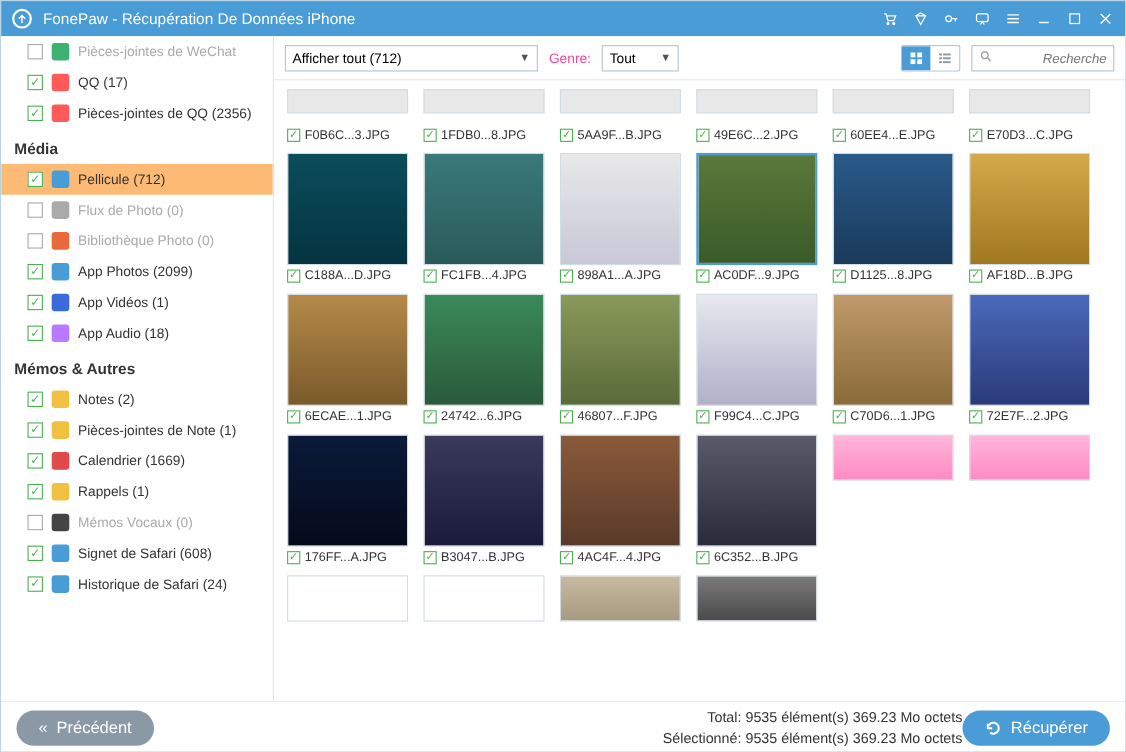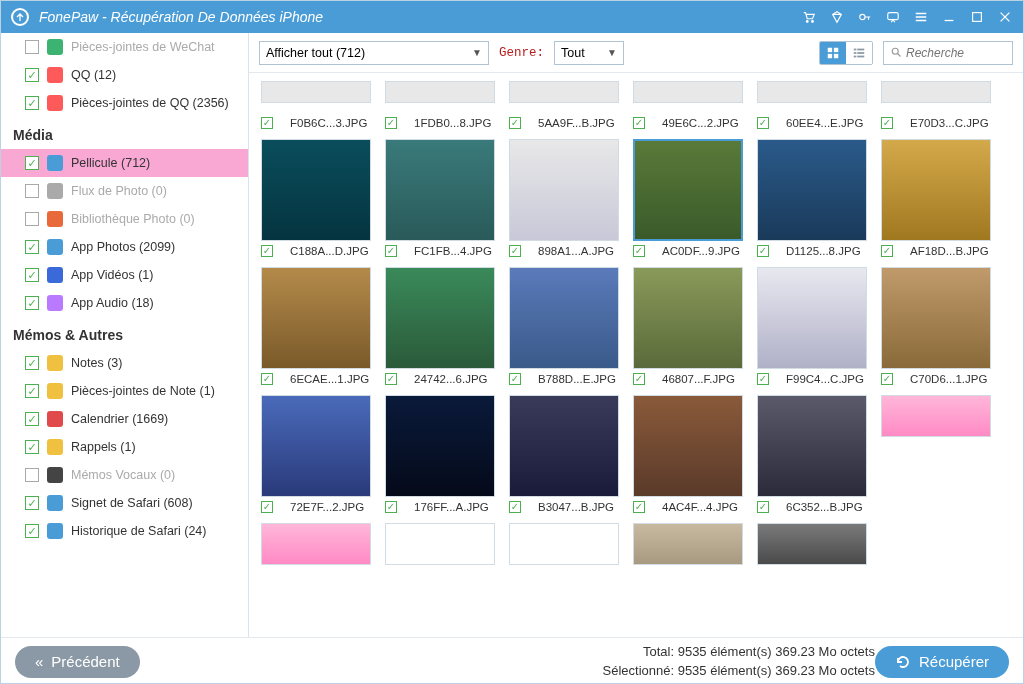--- a/index.html
+++ b/index.html
@@ -1,60 +1,60 @@
 <!DOCTYPE html>
 <html><head>
 <meta charset="utf-8">
 <style>
   * { box-sizing: border-box; margin: 0; padding: 0; font-family: "Segoe UI", Arial, sans-serif; }
   body { width: 1024px; height: 684px; overflow: hidden; background: #ffffff; border: 1px solid #b9d2e4; }
   
   .titlebar { height: 32px; background: #4a9cd6; color: #fff; display: flex; align-items: center; padding: 0 10px; font-size: 14px; }
   .titlebar .logo { width: 18px; height: 18px; border: 2px solid #fff; border-radius: 50%; display: flex; align-items: center; justify-content: center; margin-right: 10px; }
   .titlebar .logo svg { display: block; }
-  .titlebar .title { flex: 1; font-style: italic; }
+  .titlebar .title { flex: 1; }
   .titlebar .ctrl-icons { display: flex; gap: 12px; align-items: center; }
   .titlebar .ctrl-icons span { cursor: pointer; display: inline-flex; width: 16px; height: 16px; align-items: center; justify-content: center; }
   
   .content { display: flex; height: 604px; }
   .sidebar { width: 248px; border-right: 1px solid #d9e4ec; overflow-y: auto; position: relative; background: #fff; }
   .sidebar::-webkit-scrollbar { width: 8px; }
   .sidebar::-webkit-scrollbar-thumb { background: #c0c0c0; border-radius: 4px; }
   .group-header { font-size: 14px; font-weight: 600; color: #333; padding: 10px 12px 6px; }
   .tree-item { display: flex; align-items: center; padding: 6px 8px 6px 24px; font-size: 12.5px; color: #333; cursor: pointer; gap: 8px; }
-  .tree-item.selected { background: #f9a8d4; }
+  .tree-item.selected { background: #fdba74; }
   .tree-item .chk { width: 14px; height: 14px; border: 1px solid #a9a9a9; background: #fff; display: inline-flex; align-items: center; justify-content: center; flex-shrink: 0; }
   .tree-item .chk.checked { border-color: #4caf50; }
   .tree-item .chk.checked::after { content: "✓"; color: #4caf50; font-size: 11px; line-height: 1; }
   .tree-item .ico { width: 16px; height: 16px; display: inline-flex; align-items: center; justify-content: center; flex-shrink: 0; font-size: 12px; }
   .tree-item .label { white-space: nowrap; overflow: hidden; text-overflow: ellipsis; }
   .tree-item.disabled .label { color: #aaa; }
   
   .main { flex: 1; display: flex; flex-direction: column; background: #fff; }
   .toolbar { height: 40px; display: flex; align-items: center; padding: 0 10px; gap: 10px; border-bottom: 1px solid #e3e9ee; }
   .combo { border: 1px solid #b0c4d4; background: #fff; height: 24px; display: flex; align-items: center; padding: 0 6px; font-size: 12.5px; cursor: pointer; }
   .combo .arrow { margin-left: auto; font-size: 10px; color: #555; }
   .combo.display { width: 230px; }
   .combo.genre { width: 70px; }
-  .genre-label { font-size: 12.5px; color: #b91c1c; font-family: Liberation Mono, monospace; }
+  .genre-label { font-size: 12.5px; color: #ec4899; }
   .spacer { flex: 1; }
   .view-toggle { display: flex; border: 1px solid #b0c4d4; border-radius: 2px; overflow: hidden; }
   .view-toggle span { width: 26px; height: 22px; display: inline-flex; align-items: center; justify-content: center; cursor: pointer; background: #fff; }
   .view-toggle span.active { background: #4a9cd6; color: #fff; }
   .search { display: flex; align-items: center; border: 1px solid #b0c4d4; height: 24px; width: 130px; padding: 0 6px; gap: 4px; }
-  .search input { border: none; outline: none; width: 100%; font-size: 12px; color: #0c4a6e; font-style: italic; }
+  .search input { border: none; outline: none; width: 100%; font-size: 12px; color: #0c4a6e; font-style: italic; text-align: right; }
   
   .grid-wrap { flex: 1; overflow-y: auto; padding: 8px 8px 8px 12px; }
   .grid-wrap::-webkit-scrollbar { width: 10px; }
   .grid-wrap::-webkit-scrollbar-thumb { background: #c0c0c0; border-radius: 5px; }
   .grid { display: flex; flex-wrap: wrap; gap: 10px 14px; }
   .cell { width: 110px; display: flex; flex-direction: column; }
   .thumb { width: 110px; height: 102px; border: 1px solid #d0dbe3; background: #ddd; display: flex; align-items: center; justify-content: center; }
   .thumb.sel { border: 2px solid #4a9cd6; }
-  .cap { display: flex; align-items: flex-start; gap: 17px; padding-top: 4px; font-size: 11.5px; color: #333; }
+  .cap { display: flex; align-items: flex-start; gap: 4px; padding-top: 4px; font-size: 11.5px; color: #333; }
   .cap .chk { width: 12px; height: 12px; border: 1px solid #4caf50; display: inline-flex; align-items: center; justify-content: center; flex-shrink: 0; }
   .cap .chk::after { content: "✓"; color: #4caf50; font-size: 10px; line-height: 1; }
   .cap .name { white-space: nowrap; overflow: hidden; text-overflow: ellipsis; flex: 1; }
   .partial-row { width: 110px; height: 42px; border: 1px solid #d0dbe3; background: #e8e8e8; }
   .tophalf { width: 110px; height: 22px; border: 1px solid #d0dbe3; background: #e8e8e8; }
   
   .footer { height: 48px; display: flex; align-items: center; padding: 0 14px; border-top: 1px solid #e3e9ee; background: #fff; }
   .btn { height: 32px; border-radius: 16px; color: #fff; font-size: 15px; display: inline-flex; align-items: center; padding: 0 20px; cursor: pointer; gap: 8px; }
   .btn.back { background: #8a99a5; }
   .btn.recover { background: #4a9cd6; }
@@ -147,21 +147,21 @@
 
   <div class="sidebar" id="sidebar">
       <div class="tree-item disabled">
         <span class="chk"></span>
         <span class="ico" style="background: rgb(60, 179, 113); border-radius: 3px;"></span>
         <span class="label">Pièces-jointes de WeChat</span>
       </div>
       <div class="tree-item">
         <span class="chk checked"></span>
         <span class="ico" style="background: rgb(255, 90, 90); border-radius: 3px;"></span>
-        <span class="label">QQ (12)</span>
+        <span class="label">QQ (17)</span>
       </div>
       <div class="tree-item">
         <span class="chk checked"></span>
         <span class="ico" style="background: rgb(255, 90, 90); border-radius: 3px;"></span>
         <span class="label">Pièces-jointes de QQ (2356)</span>
       </div>
       <div class="group-header">Média</div>
       <div class="tree-item selected">
         <span class="chk checked"></span>
         <span class="ico" style="background: rgb(74, 156, 214); border-radius: 3px;"></span>
@@ -189,21 +189,21 @@
       </div>
       <div class="tree-item">
         <span class="chk checked"></span>
         <span class="ico" style="background: rgb(186, 122, 255); border-radius: 3px;"></span>
         <span class="label">App Audio (18)</span>
       </div>
       <div class="group-header">Mémos &amp; Autres</div>
       <div class="tree-item">
         <span class="chk checked"></span>
         <span class="ico" style="background: rgb(240, 192, 64); border-radius: 3px;"></span>
-        <span class="label">Notes (3)</span>
+        <span class="label">Notes (2)</span>
       </div>
       <div class="tree-item">
         <span class="chk checked"></span>
         <span class="ico" style="background: rgb(240, 192, 64); border-radius: 3px;"></span>
         <span class="label">Pièces-jointes de Note (1)</span>
       </div>
       <div class="tree-item">
         <span class="chk checked"></span>
         <span class="ico" style="background: rgb(224, 74, 74); border-radius: 3px;"></span>
         <span class="label">Calendrier (1669)</span>
@@ -377,27 +377,20 @@
             </div>
           </div>
           <div class="cell">
             <div class="thumb c13"></div>
             <div class="cap">
               <span class="chk"></span>
               <span class="name">24742...6.JPG</span>
             </div>
           </div>
           <div class="cell">
-            <div class="thumb c14"></div>
-            <div class="cap">
-              <span class="chk"></span>
-              <span class="name">B788D...E.JPG</span>
-            </div>
-          </div>
-          <div class="cell">
             <div class="thumb c15"></div>
             <div class="cap">
               <span class="chk"></span>
               <span class="name">46807...F.JPG</span>
             </div>
           </div>
           <div class="cell">
             <div class="thumb c17"></div>
             <div class="cap">
               <span class="chk"></span>

